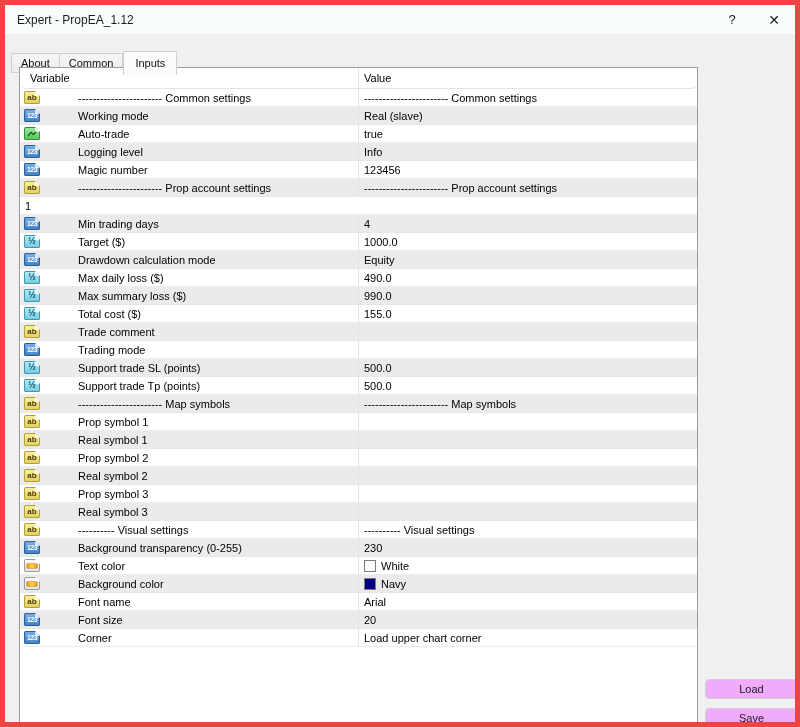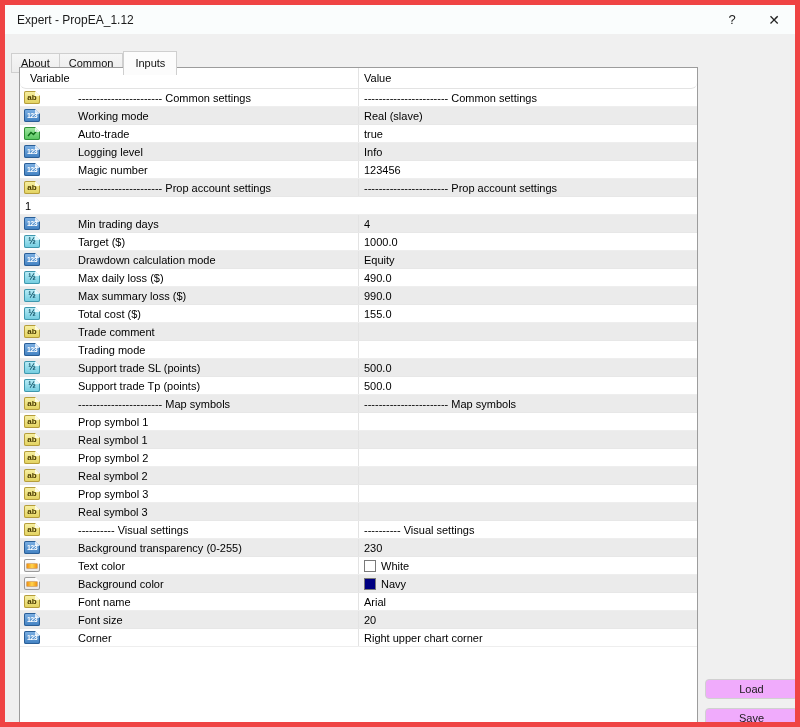--- a/index.html
+++ b/index.html
@@ -416,21 +416,21 @@
       <span class="valtext">20</span>
     </div>
   </div>
         <div class="row">
     <div class="cell var">
       <span class="picon icon-integer">123</span>
       <span class="vtext">Corner</span>
     </div>
     <div class="cell val">
 
-      <span class="valtext">Right upper chart corner</span>
+      <span class="valtext">Load upper chart corner</span>
     </div>
   </div>
       </div>
   </div>
 
   <button class="btn btn-load">Load</button>
   <button class="btn btn-save">Save</button>
 
 </div>
 

